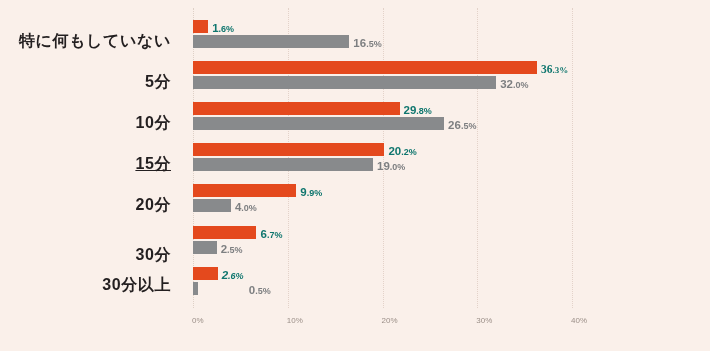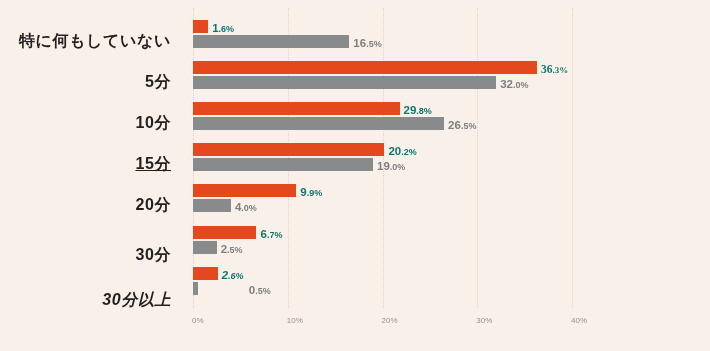--- a/index.html
+++ b/index.html
@@ -127,21 +127,21 @@
       <div class="xtick" style="left: 379px;">40%</div>
     </div>
 
   <div class="cat-labels">
       <div class="cat-label" style="top: 23px;">特に何もしていない</div>
       <div class="cat-label" style="top: 64.1px;">5分</div>
       <div class="cat-label" style="top: 105.2px;">10分</div>
       <div class="cat-label" style="top: 146.3px; text-decoration: underline;">15分</div>
       <div class="cat-label" style="top: 187.4px;">20分</div>
       <div class="cat-label" style="top: 237px;">30分</div>
-      <div class="cat-label" style="top: 282px; font-style: italic;">30分以上</div>
+      <div class="cat-label" style="top: 267px;">30分以上</div>
     </div>
 
   <div class="bars">
       <div class="bar series-a" style="left: 0px; top: 12px; width: 15.16px;"></div>
       <div class="bar-value series-a" style="left: 19.16px; top: 12px;"><span class="int">1</span><span class="frac">.6%</span></div>
       <div class="bar series-a" style="left: 0px; top: 53.1px; width: 343.942px;"></div>
       <div class="bar-value series-a" style="left: 347.942px; top: 53.1px; font-family: Liberation Serif, serif;"><span class="int">36</span><span class="frac">.3%</span></div>
       <div class="bar series-a" style="left: 0px; top: 94.2px; width: 206.555px;"></div>
       <div class="bar-value series-a" style="left: 210.555px; top: 94.2px;"><span class="int">29</span><span class="frac">.8%</span></div>
       <div class="bar series-a" style="left: 0px; top: 135.3px; width: 191.395px;"></div>

